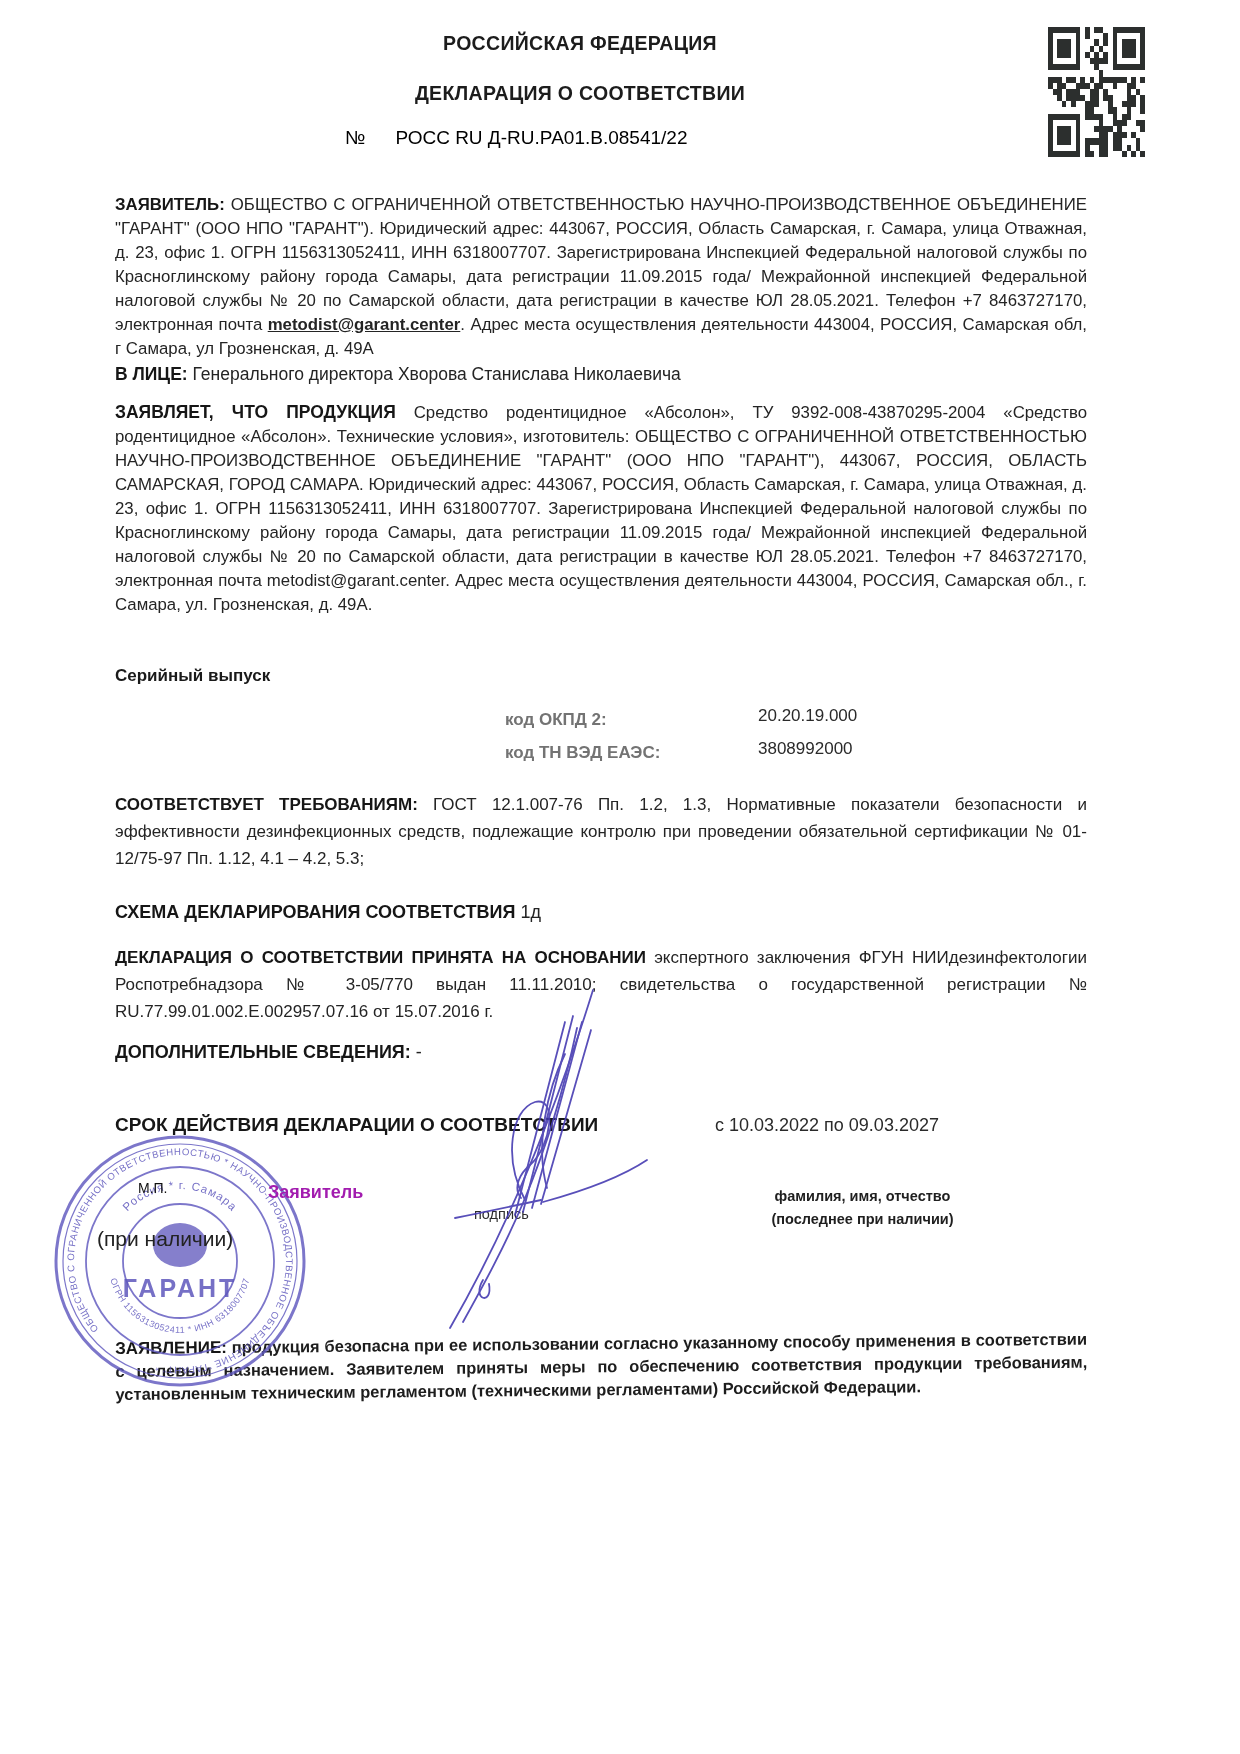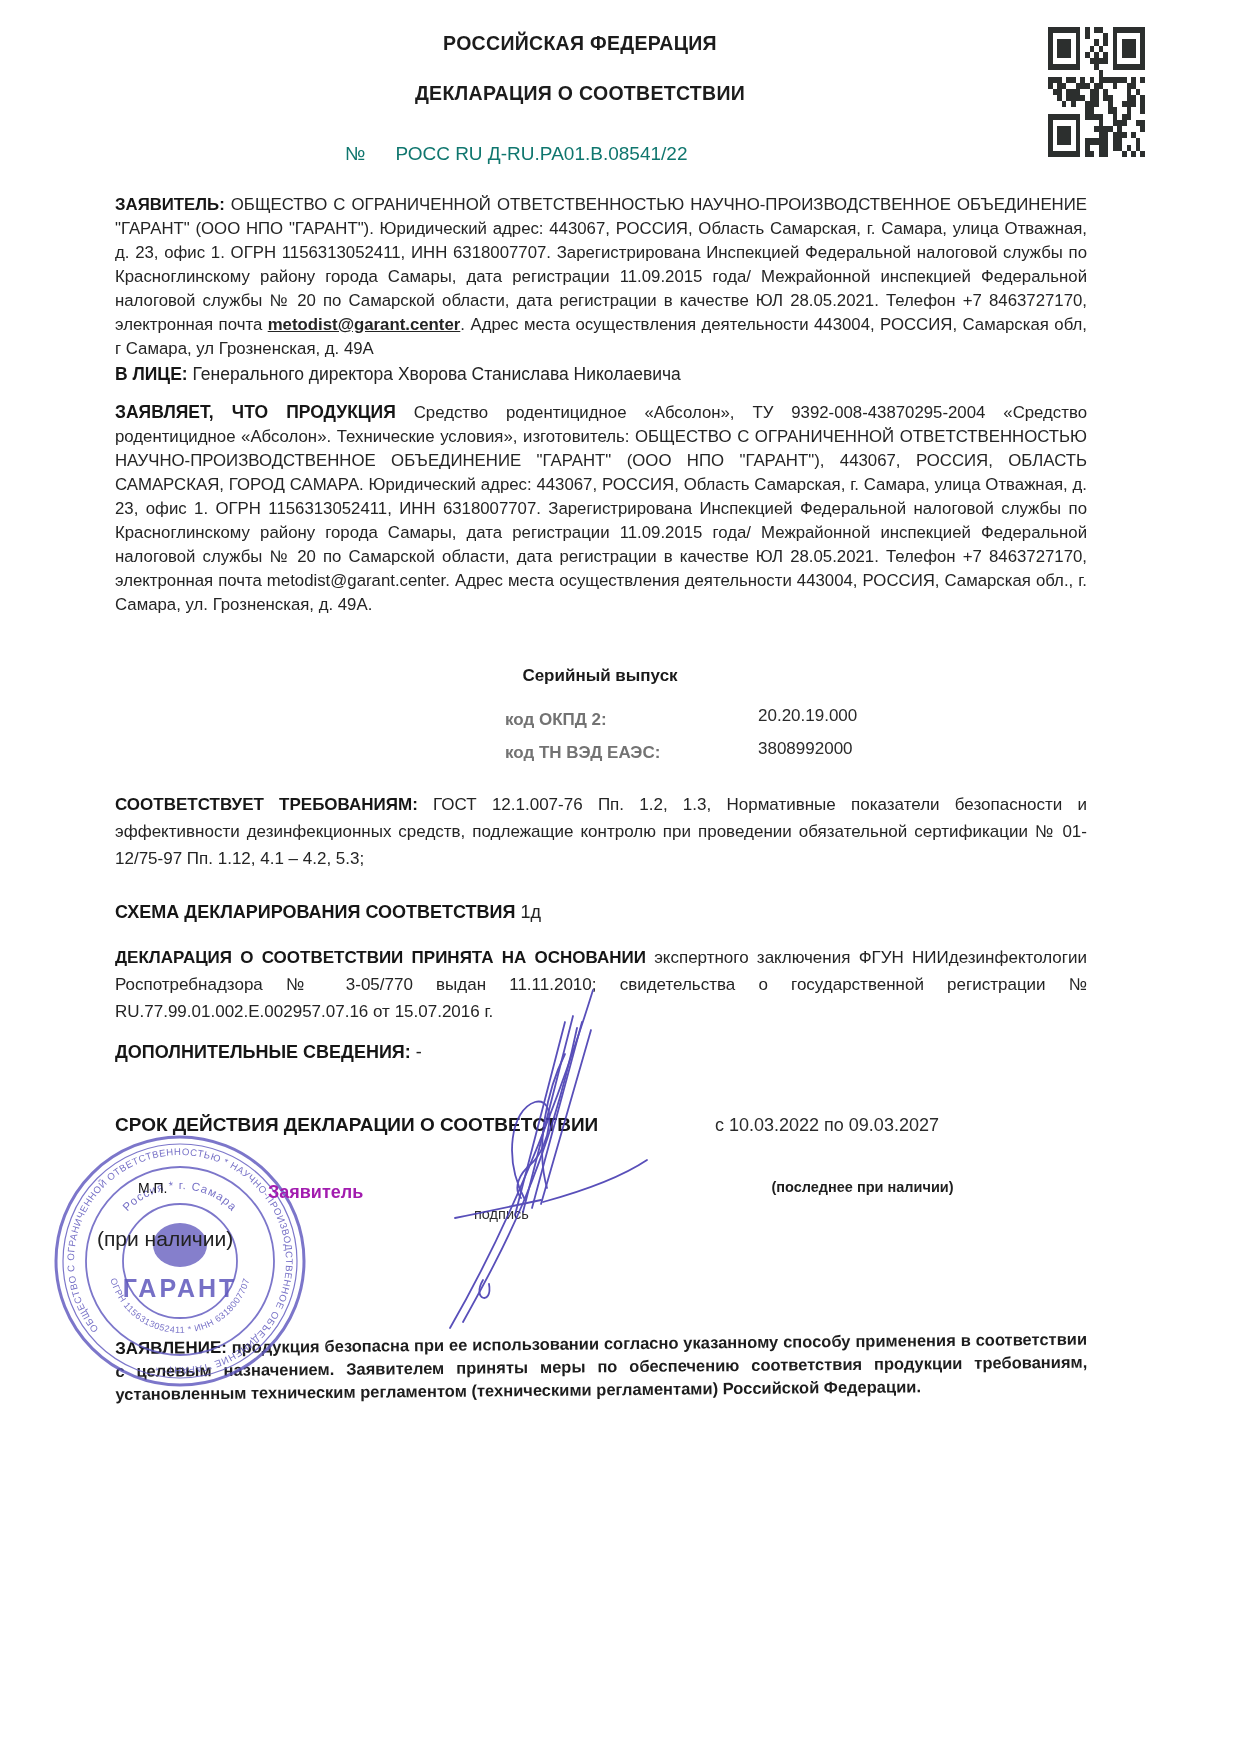--- a/index.html
+++ b/index.html
@@ -4,24 +4,24 @@
 <style>
   html,body{margin:0;padding:0;background:#ffffff;}
   body{width:1240px;height:1754px;position:relative;overflow:hidden;
        font-family:"Liberation Sans",sans-serif;color:#222;}
   .para{position:absolute;left:115px;width:972px;text-align:justify;
         font-size:16.8px;line-height:24px;color:#242424;}
   .blab{font-weight:bold;color:#161616;}
   .u{text-decoration:underline;font-weight:bold;}
   #title1,#title2{position:absolute;left:0;width:1160px;text-align:center;
         font-weight:bold;font-size:19.5px;color:#1c1c1c;letter-spacing:.3px;}
-  #numline{position:absolute;left:345px;top:127px;font-size:19px;color:#0f766e;margin-top:16px;}
+  #numline{position:absolute;left:345px;top:127px;font-size:19px;color:#000000;}
   #numline .nsign{margin-right:30px;}
   #qr{position:absolute;left:1048px;top:27px;width:97px;height:130px;}
-  #serial{position:absolute;left:115px;top:666px;width:970px;text-align:center;
+  #serial{position:absolute;left:115px;top:666px;width:970px;text-align:left;
         font-weight:bold;font-size:17px;color:#1a1a1a;}
   .coderow{position:absolute;font-size:17px;}
   .coderow .cl{position:absolute;left:505px;top:5px;font-weight:bold;color:#737373;white-space:nowrap;}
   .coderow .cv{position:absolute;left:758px;top:1px;color:#2a2a2a;white-space:nowrap;}
   #complies{top:791px;font-size:17px;line-height:27px;}
   #scheme{position:absolute;left:115px;top:902px;font-size:18px;color:#242424;}
   #scheme .blab{font-size:18px;}
   #basis{top:944px;font-size:17px;line-height:27px;}
   #additional{position:absolute;left:115px;top:1042px;font-size:18px;}
   #validity{position:absolute;left:115px;top:1114px;font-size:19px;white-space:nowrap;}
@@ -152,19 +152,20 @@
     <path d="M 120,265 L 170,72"></path>
     <path d="M 130,250 C 108,208 116,160 140,152 C 163,146 156,196 136,214 C 124,224 118,238 126,248"></path>
     <path d="M 152,238 C 140,196 152,140 170,104"></path>
     <path d="M 88,330 C 76,350 98,356 94,334"></path>
     <path d="M 148,252 C 192,240 228,226 252,210"></path>
     <path d="M 60,268 C 90,262 118,256 146,250"></path>
   </svg>
 </div>
 
 <div id="nameblock">
+  <div id="ncap1">фамилия, имя, отчество</div>
   <div id="ncap2">(последнее при наличии)</div>
 </div>
 
 <div class="para" id="statement">
   <span class="blab">ЗАЯВЛЕНИЕ:</span>
   <span>продукция безопасна при ее использовании согласно указанному способу применения в соответствии с целевым назначением. Заявителем приняты меры по обеспечению соответствия продукции требованиям, установленным техническим регламентом (техническими регламентами) Российской Федерации.</span>
 </div>
 
 </body></html>

